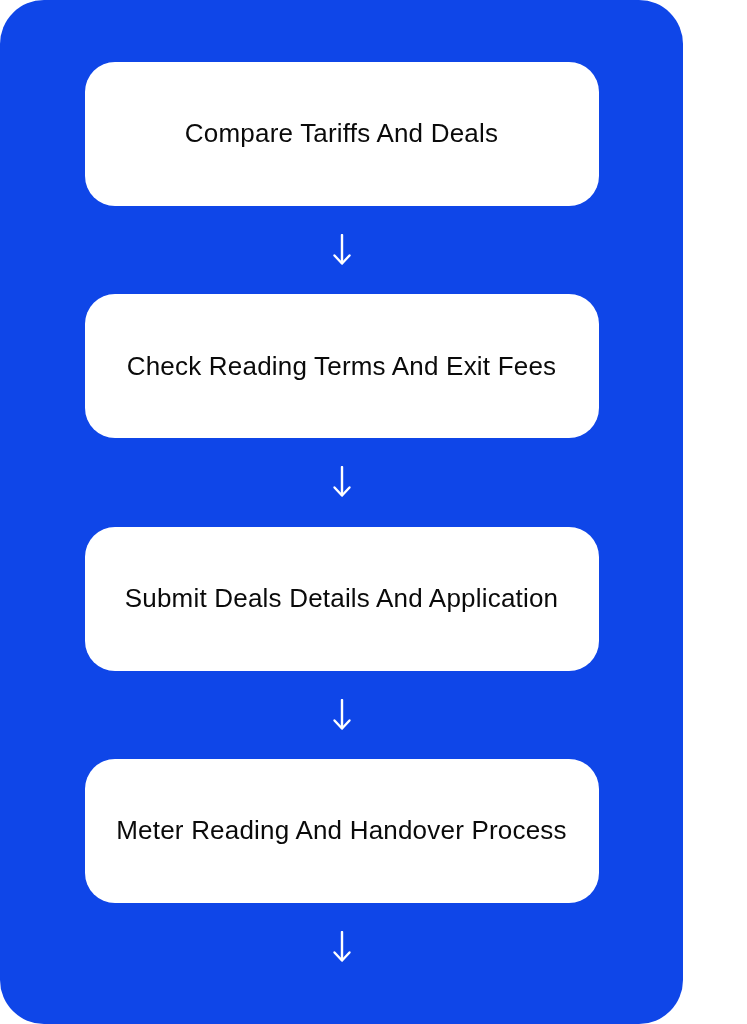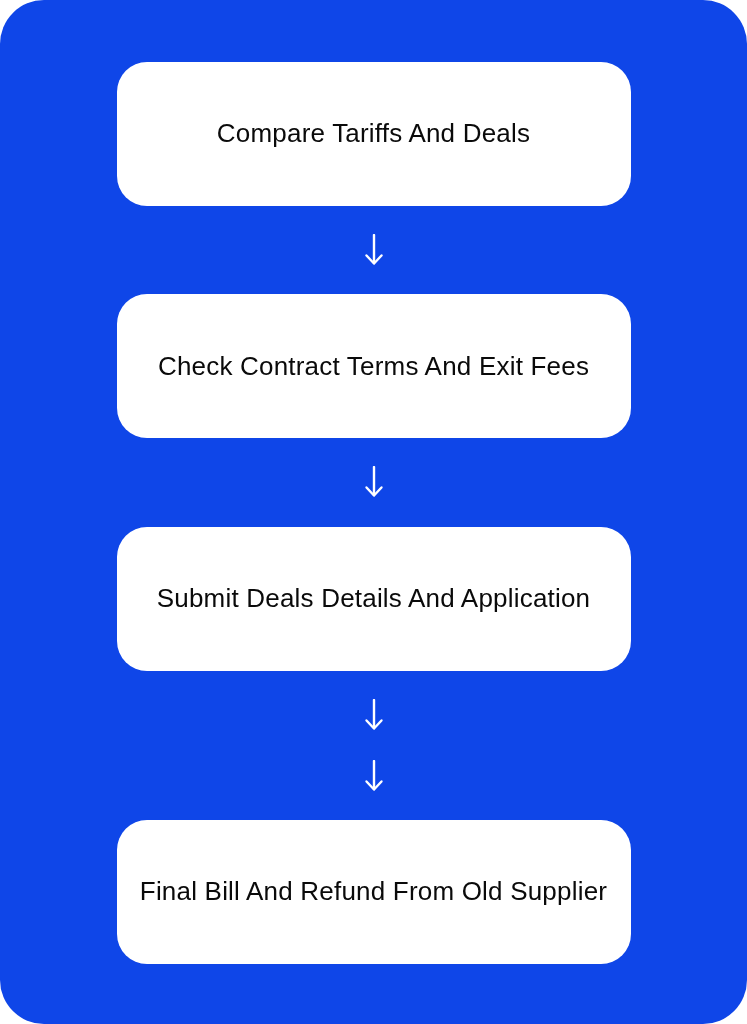--- a/index.html
+++ b/index.html
@@ -9,21 +9,21 @@
   }
   * { box-sizing: border-box; margin: 0; padding: 0; }
   html, body {
     width: 747px;
     height: 1024px;
     background: #ffffff;
     font-family: "Liberation Sans", sans-serif;
   }
   .canvas {
     position: relative;
-    width: 747px;
+    width: 683px;
     height: 1024px;
     background: #ffffff;
   }
   .blue-panel {
     position: absolute;
     inset: 0;
     background: var(--accent);
     border-radius: 44px;
     display: flex;
     flex-direction: column;
@@ -72,47 +72,47 @@
     </div>
 
     <div class="arrow-row">
       <svg width="24" height="32" viewBox="0 0 24 32" fill="none">
         <line x1="12" y1="1" x2="12" y2="29" stroke="#ffffff" stroke-width="2.4" stroke-linecap="round"></line>
         <polyline points="4.5,21.5 12,29.5 19.5,21.5" stroke="#ffffff" stroke-width="2.4" fill="none" stroke-linecap="round" stroke-linejoin="round"></polyline>
       </svg>
     </div>
 
     <div class="step-box">
-      <div class="step-label">Check Contract Terms And Exit Fees</div>
+      <div class="step-label">Check Reading Terms And Exit Fees</div>
     </div>
 
     <div class="arrow-row">
       <svg width="24" height="32" viewBox="0 0 24 32" fill="none">
         <line x1="12" y1="1" x2="12" y2="29" stroke="#ffffff" stroke-width="2.4" stroke-linecap="round"></line>
         <polyline points="4.5,21.5 12,29.5 19.5,21.5" stroke="#ffffff" stroke-width="2.4" fill="none" stroke-linecap="round" stroke-linejoin="round"></polyline>
       </svg>
     </div>
 
     <div class="step-box">
       <div class="step-label">Submit Deals Details And Application</div>
     </div>
 
     <div class="arrow-row">
       <svg width="24" height="32" viewBox="0 0 24 32" fill="none">
         <line x1="12" y1="1" x2="12" y2="29" stroke="#ffffff" stroke-width="2.4" stroke-linecap="round"></line>
         <polyline points="4.5,21.5 12,29.5 19.5,21.5" stroke="#ffffff" stroke-width="2.4" fill="none" stroke-linecap="round" stroke-linejoin="round"></polyline>
       </svg>
     </div>
 
+    <div class="step-box">
+      <div class="step-label">Meter Reading And Handover Process</div>
+    </div>
 
     <div class="arrow-row">
       <svg width="24" height="32" viewBox="0 0 24 32" fill="none">
         <line x1="12" y1="1" x2="12" y2="29" stroke="#ffffff" stroke-width="2.4" stroke-linecap="round"></line>
         <polyline points="4.5,21.5 12,29.5 19.5,21.5" stroke="#ffffff" stroke-width="2.4" fill="none" stroke-linecap="round" stroke-linejoin="round"></polyline>
       </svg>
     </div>
 
-    <div class="step-box">
-      <div class="step-label">Final Bill And Refund From Old Supplier</div>
-    </div>
 
   </div>
 </div>
 
 </body></html>

